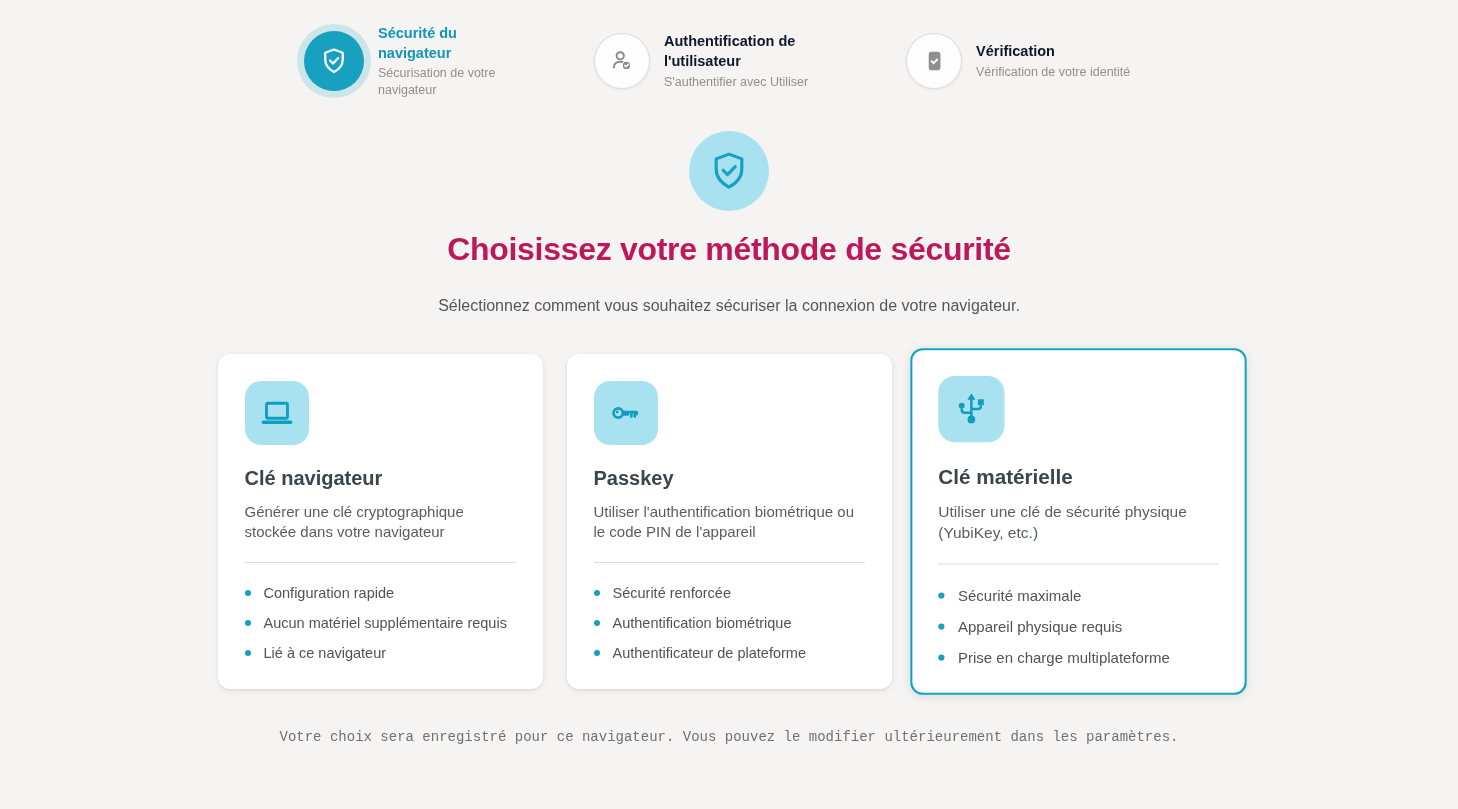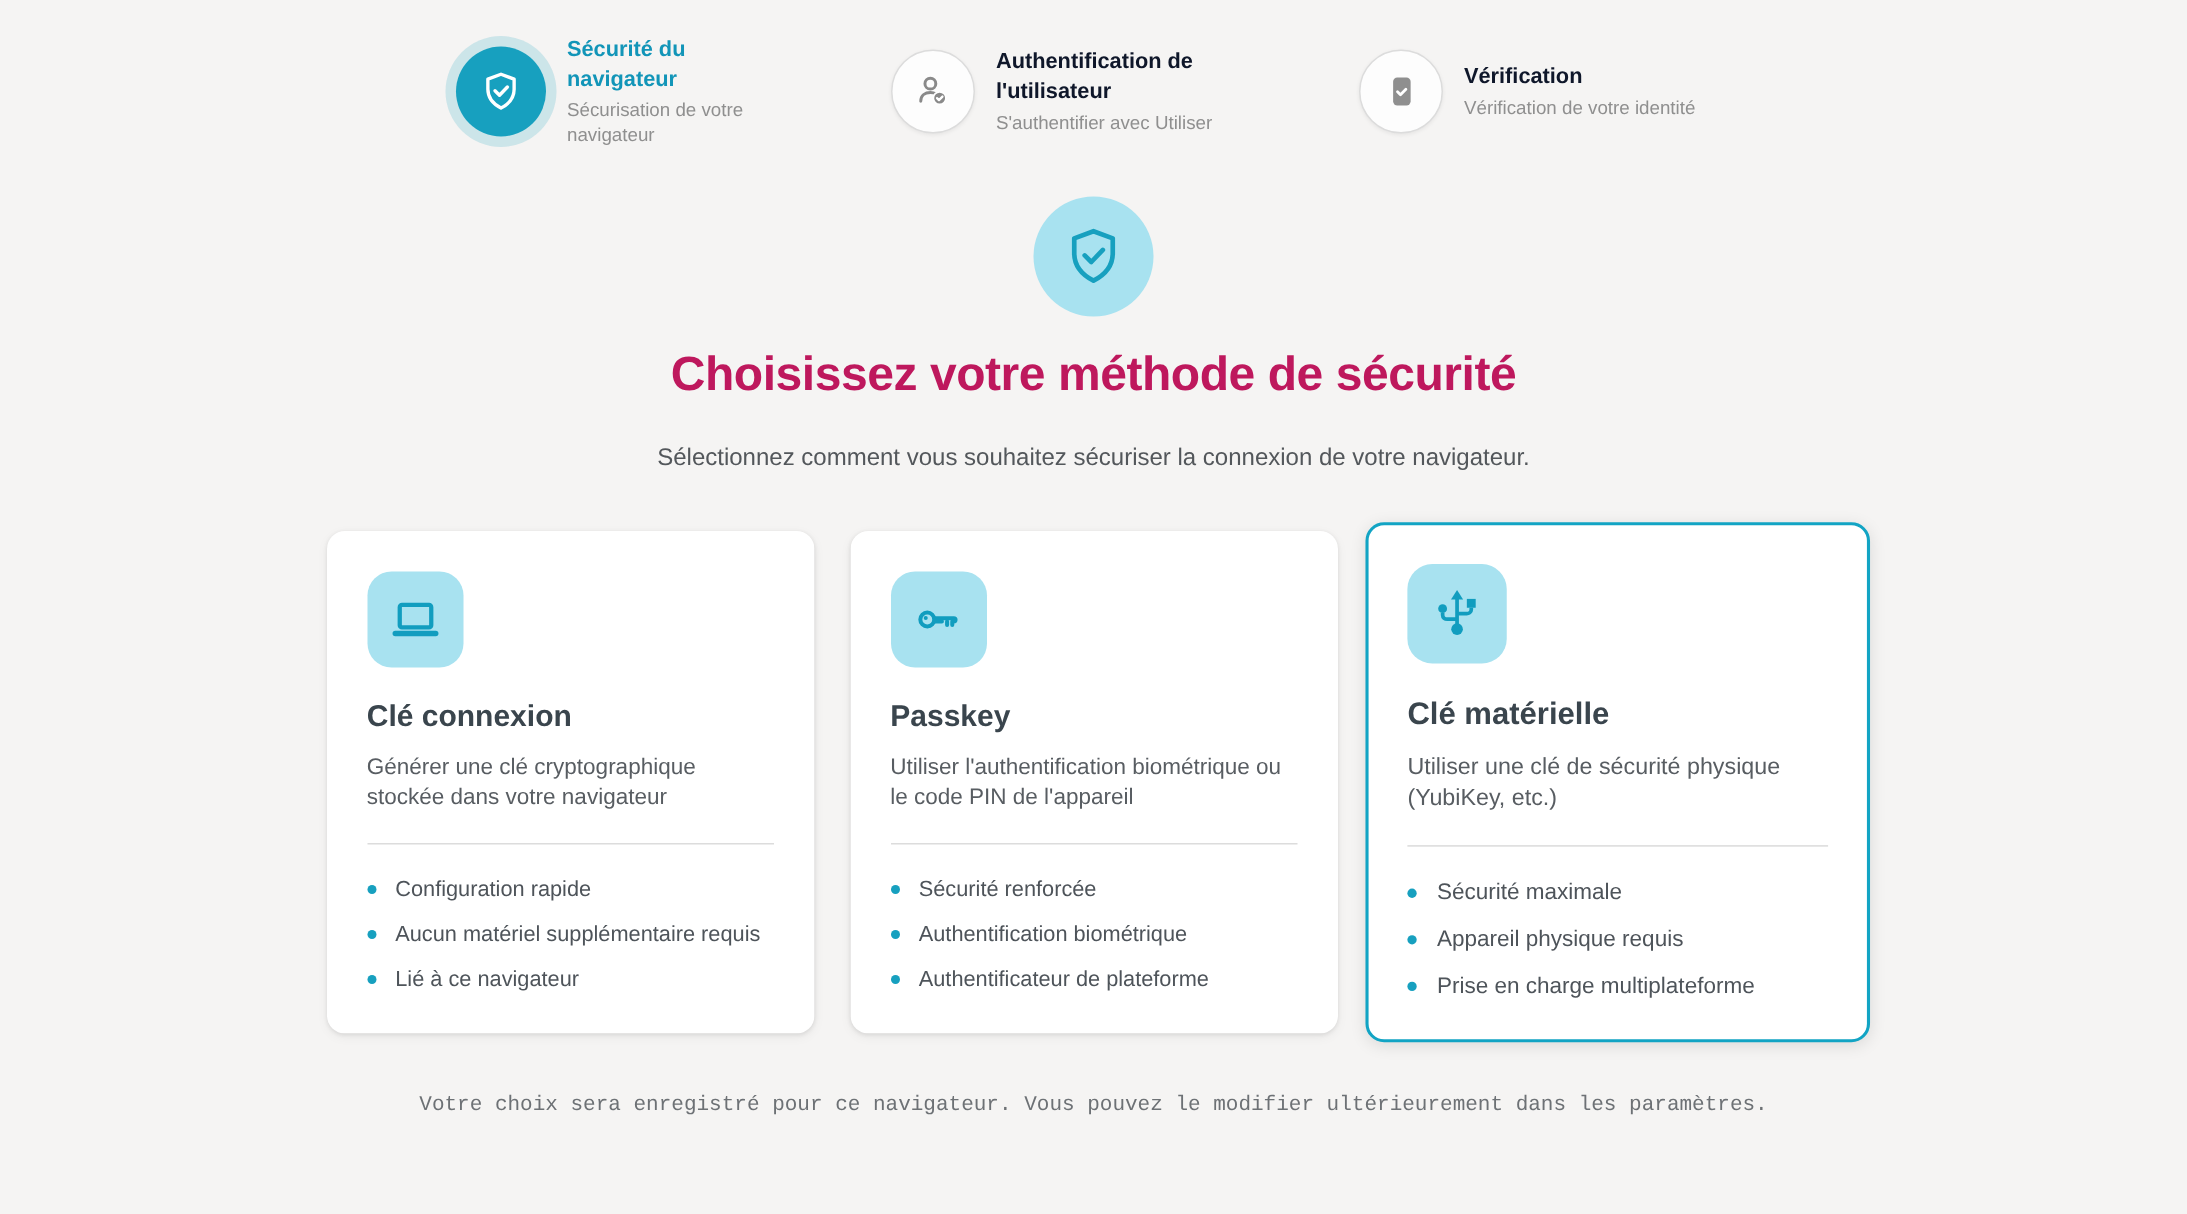--- a/index.html
+++ b/index.html
@@ -202,21 +202,21 @@
 
   <div class="cards">
 
     <div class="card">
       <div class="card-tile">
         <svg width="36" height="36" viewBox="0 0 24 24" fill="none" stroke="currentColor" stroke-linecap="round" stroke-linejoin="round">
           <rect x="5" y="5.5" width="14" height="10" rx="1" stroke-width="1.9"></rect>
           <path d="M3 18.2 H21" stroke-width="2.4"></path>
         </svg>
       </div>
-      <h2 class="card-title">Clé connexion</h2>
+      <h2 class="card-title">Clé navigateur</h2>
       <p class="card-desc">Générer une clé cryptographique stockée dans votre navigateur</p>
       <hr class="card-divider">
       <ul class="feature-list">
         <li class="feature-item">
           <span class="bullet-dot"></span>
           <span class="feature-text">Configuration rapide</span>
         </li>
         <li class="feature-item">
           <span class="bullet-dot"></span>
           <span class="feature-text">Aucun matériel supplémentaire requis</span>

